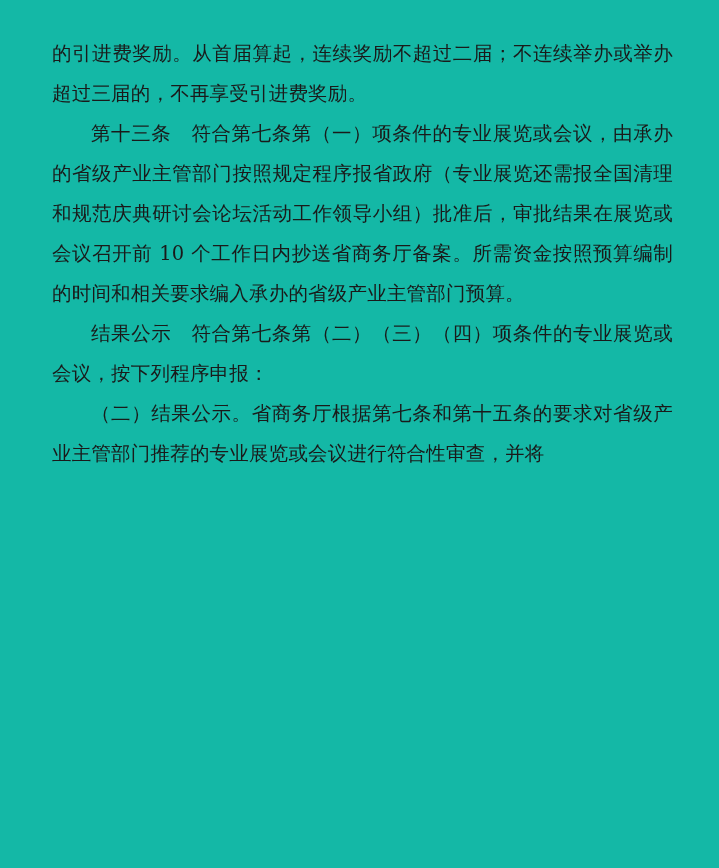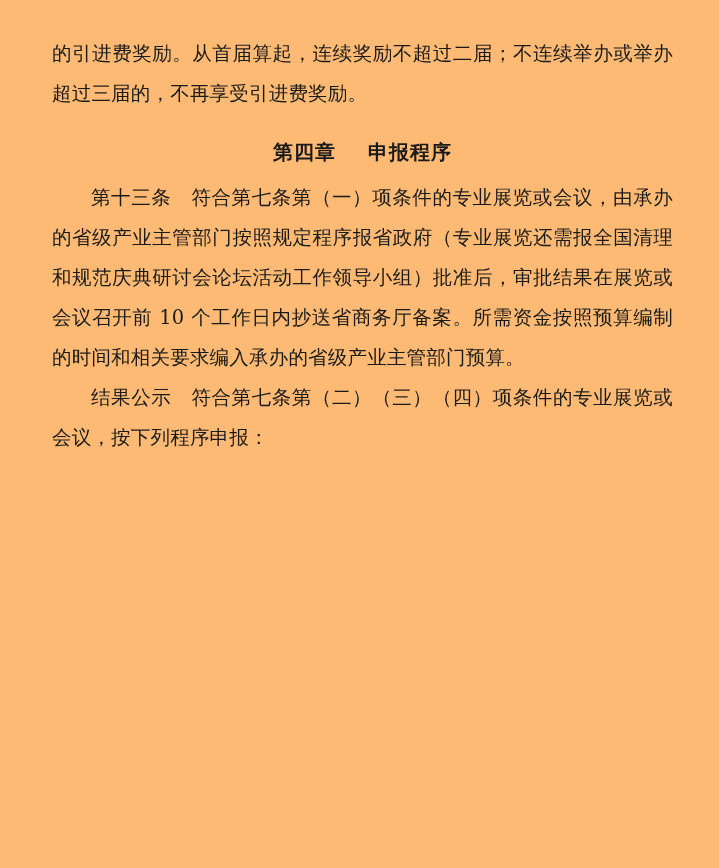--- a/index.html
+++ b/index.html
@@ -13,21 +13,21 @@
     font-family: "DejaVu Serif", "Liberation Serif", serif;
     color: #1a1a1a;
     overflow: hidden;
   }
   .page {
     position: relative;
     width: 719px;
     height: 868px;
     box-sizing: border-box;
     padding: 34px 46px 0 52px;
-    background: #fdba74;
+    background: #14b8a6;
   }
   .doc-body {
     font-size: 19.5px;
     line-height: 40px;
     text-align: justify;
     text-justify: inter-ideograph;
     letter-spacing: 0.2px;
   }
   p {
     margin: 0;
@@ -55,24 +55,22 @@
   }
 </style>
 </head>
 <body>
 
 <div class="page">
   <div class="doc-body clipped-bottom">
 
     <p class="para-cont">的引进费奖励。从首届算起，连续奖励不超过二届；不连续举办或举办超过三届的，不再享受引进费奖励。</p>
 
-    <div class="chapter-heading">
-      <span>第四章</span><span class="gap"></span><span>申报程序</span>
-    </div>
 
     <p class="para">第十三条　符合第七条第（一）项条件的专业展览或会议，由承办的省级产业主管部门按照规定程序报省政府（专业展览还需报全国清理和规范庆典研讨会论坛活动工作领导小组）批准后，审批结果在展览或会议召开前 10 个工作日内抄送省商务厅备案。所需资金按照预算编制的时间和相关要求编入承办的省级产业主管部门预算。</p>
 
     <p class="para">结果公示　符合第七条第（二）（三）（四）项条件的专业展览或会议，按下列程序申报：</p>
 
 
+    <p class="para">（二）结果公示。省商务厅根据第七条和第十五条的要求对省级产业主管部门推荐的专业展览或会议进行符合性审查，并将</p>
 
   </div>
 </div>
 
 </body></html>

